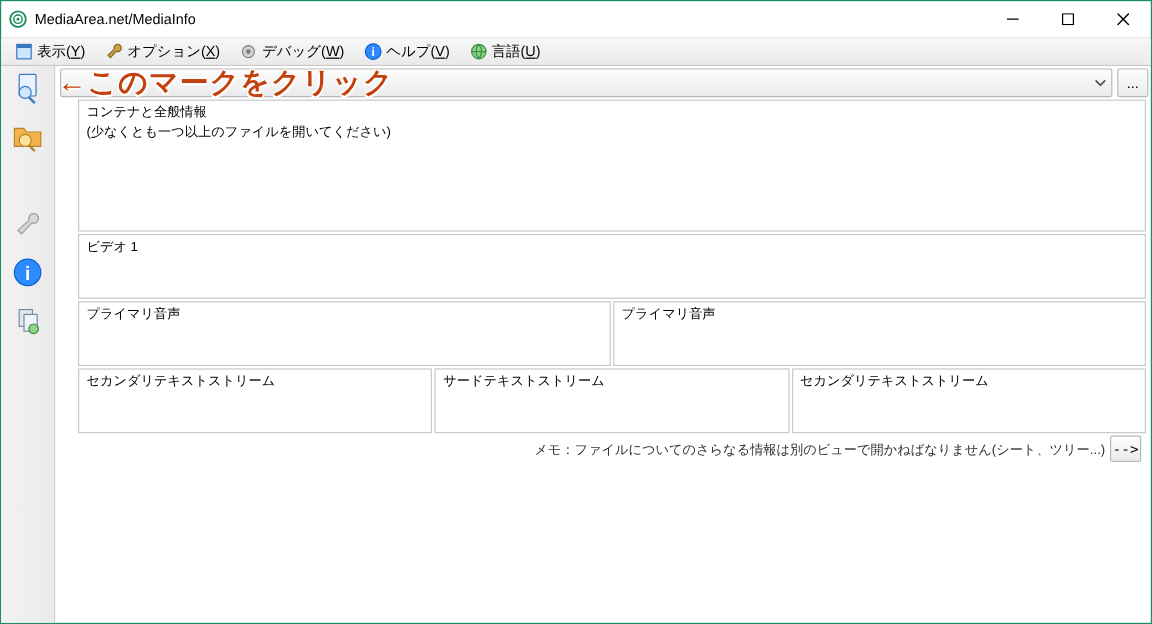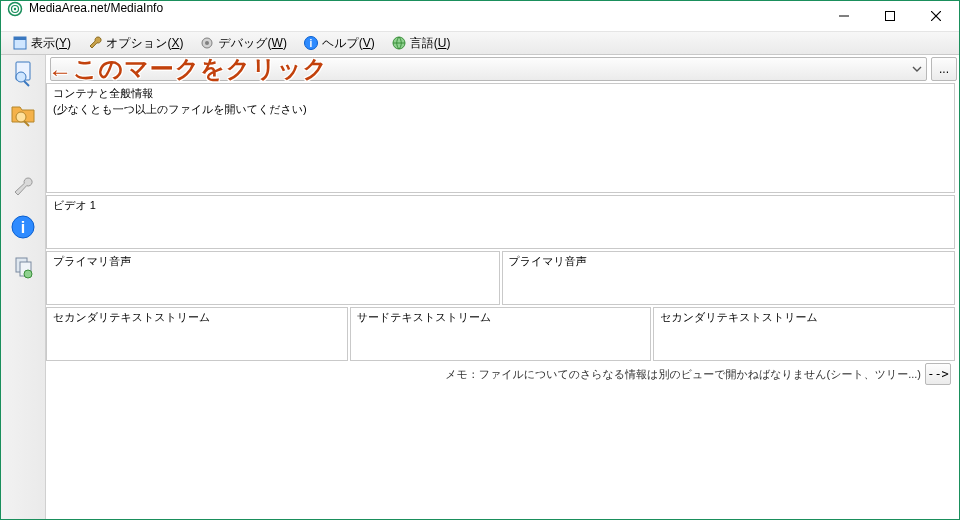--- a/index.html
+++ b/index.html
@@ -1,18 +1,18 @@
 <!DOCTYPE html>
 <html><head>
 <meta charset="utf-8">
 <style>
   html,body{margin:0;padding:0;font-family:"Meiryo","MS PGothic",sans-serif;font-size:12px;background:#fff;color:#000}
   .window{width:960px;height:520px;border:1px solid #1a8f5c;position:relative;box-sizing:border-box;display:flex;flex-direction:column}
   
-  .titlebar{height:30px;display:flex;align-items:flex-start;padding:0 0 0 6px;border-bottom:1px solid #e5e5e5}
+  .titlebar{height:30px;display:flex;align-items:center;padding:0 0 0 6px;border-bottom:1px solid #e5e5e5}
   .title-icon svg{display:block}
   .title-text{margin-left:6px;font-size:12px}
   .title-spacer{flex:1}
   .winbtn{width:46px;height:30px;display:flex;align-items:center;justify-content:center}
   
   .menubar{height:22px;background:linear-gradient(#f7f7f7,#eaeaea);border-bottom:1px solid #c9c9c9;display:flex;align-items:center;padding:0 4px;gap:2px}
   .menuitem{display:flex;align-items:center;padding:1px 6px;border:1px solid transparent;border-radius:2px;cursor:default}
   .menuitem .mi-icon{width:16px;height:16px;display:flex;align-items:center;justify-content:center;margin-right:3px}
   .menuitem .mi-icon svg{display:block}
   .mi-label{white-space:nowrap}
@@ -22,21 +22,21 @@
   .sidebar{width:44px;background:linear-gradient(to right,#f2f2f2,#eaeaea);border-right:1px solid #d0d0d0;display:flex;flex-direction:column;align-items:center;padding-top:2px;gap:8px}
   .sbtn{width:32px;height:32px;display:flex;align-items:center;justify-content:center;border-radius:3px}
   .main{flex:1;display:flex;flex-direction:column;min-width:0}
   
   .droprow{position:relative;height:24px;margin:2px 2px 0 4px;display:flex;align-items:stretch;gap:4px}
   .dropbox{flex:1;background:linear-gradient(#fdfdfd,#ebebeb);border:1px solid #b8b8b8;border-radius:2px;display:flex;align-items:center;justify-content:flex-end;padding:0 2px}
   .dropbox .chev{width:14px;height:14px;display:flex;align-items:center;justify-content:center}
   .dotsbtn{width:24px;border:1px solid #b8b8b8;background:linear-gradient(#fdfdfd,#ebebeb);display:flex;align-items:center;justify-content:center;border-radius:2px}
   .overlay-callout{position:absolute;left:-2px;top:-4px;font-size:24px;font-weight:900;letter-spacing:1px;color:#c2410c;text-shadow:-1px -1px 0 #fff,1px -1px 0 #fff,-1px 1px 0 #fff,1px 1px 0 #fff,0 0 2px #fff;pointer-events:none;white-space:nowrap}
   
-  .panels{flex:1;padding:2px 4px 2px 0;display:flex;flex-direction:column;gap:2px;min-height:0}
+  .panels{flex:1;padding:2px 4px 2px 19px;display:flex;flex-direction:column;gap:2px;min-height:0}
   .panel{border:1px solid #c9c9c9;background:#fff;padding:2px 6px 4px 6px}
   .panel .hd{font-size:11px;color:#000;margin-bottom:1px}
   .panel .sub{font-size:11px;color:#000}
   .row2{display:flex;gap:2px}
   .row2 .panel{flex:1}
   .row3{display:flex;gap:2px}
   .row3 .panel{flex:1}
   .container-panel{height:102px}
   .video-panel{height:46px}
   .row2 .panel{height:46px}

